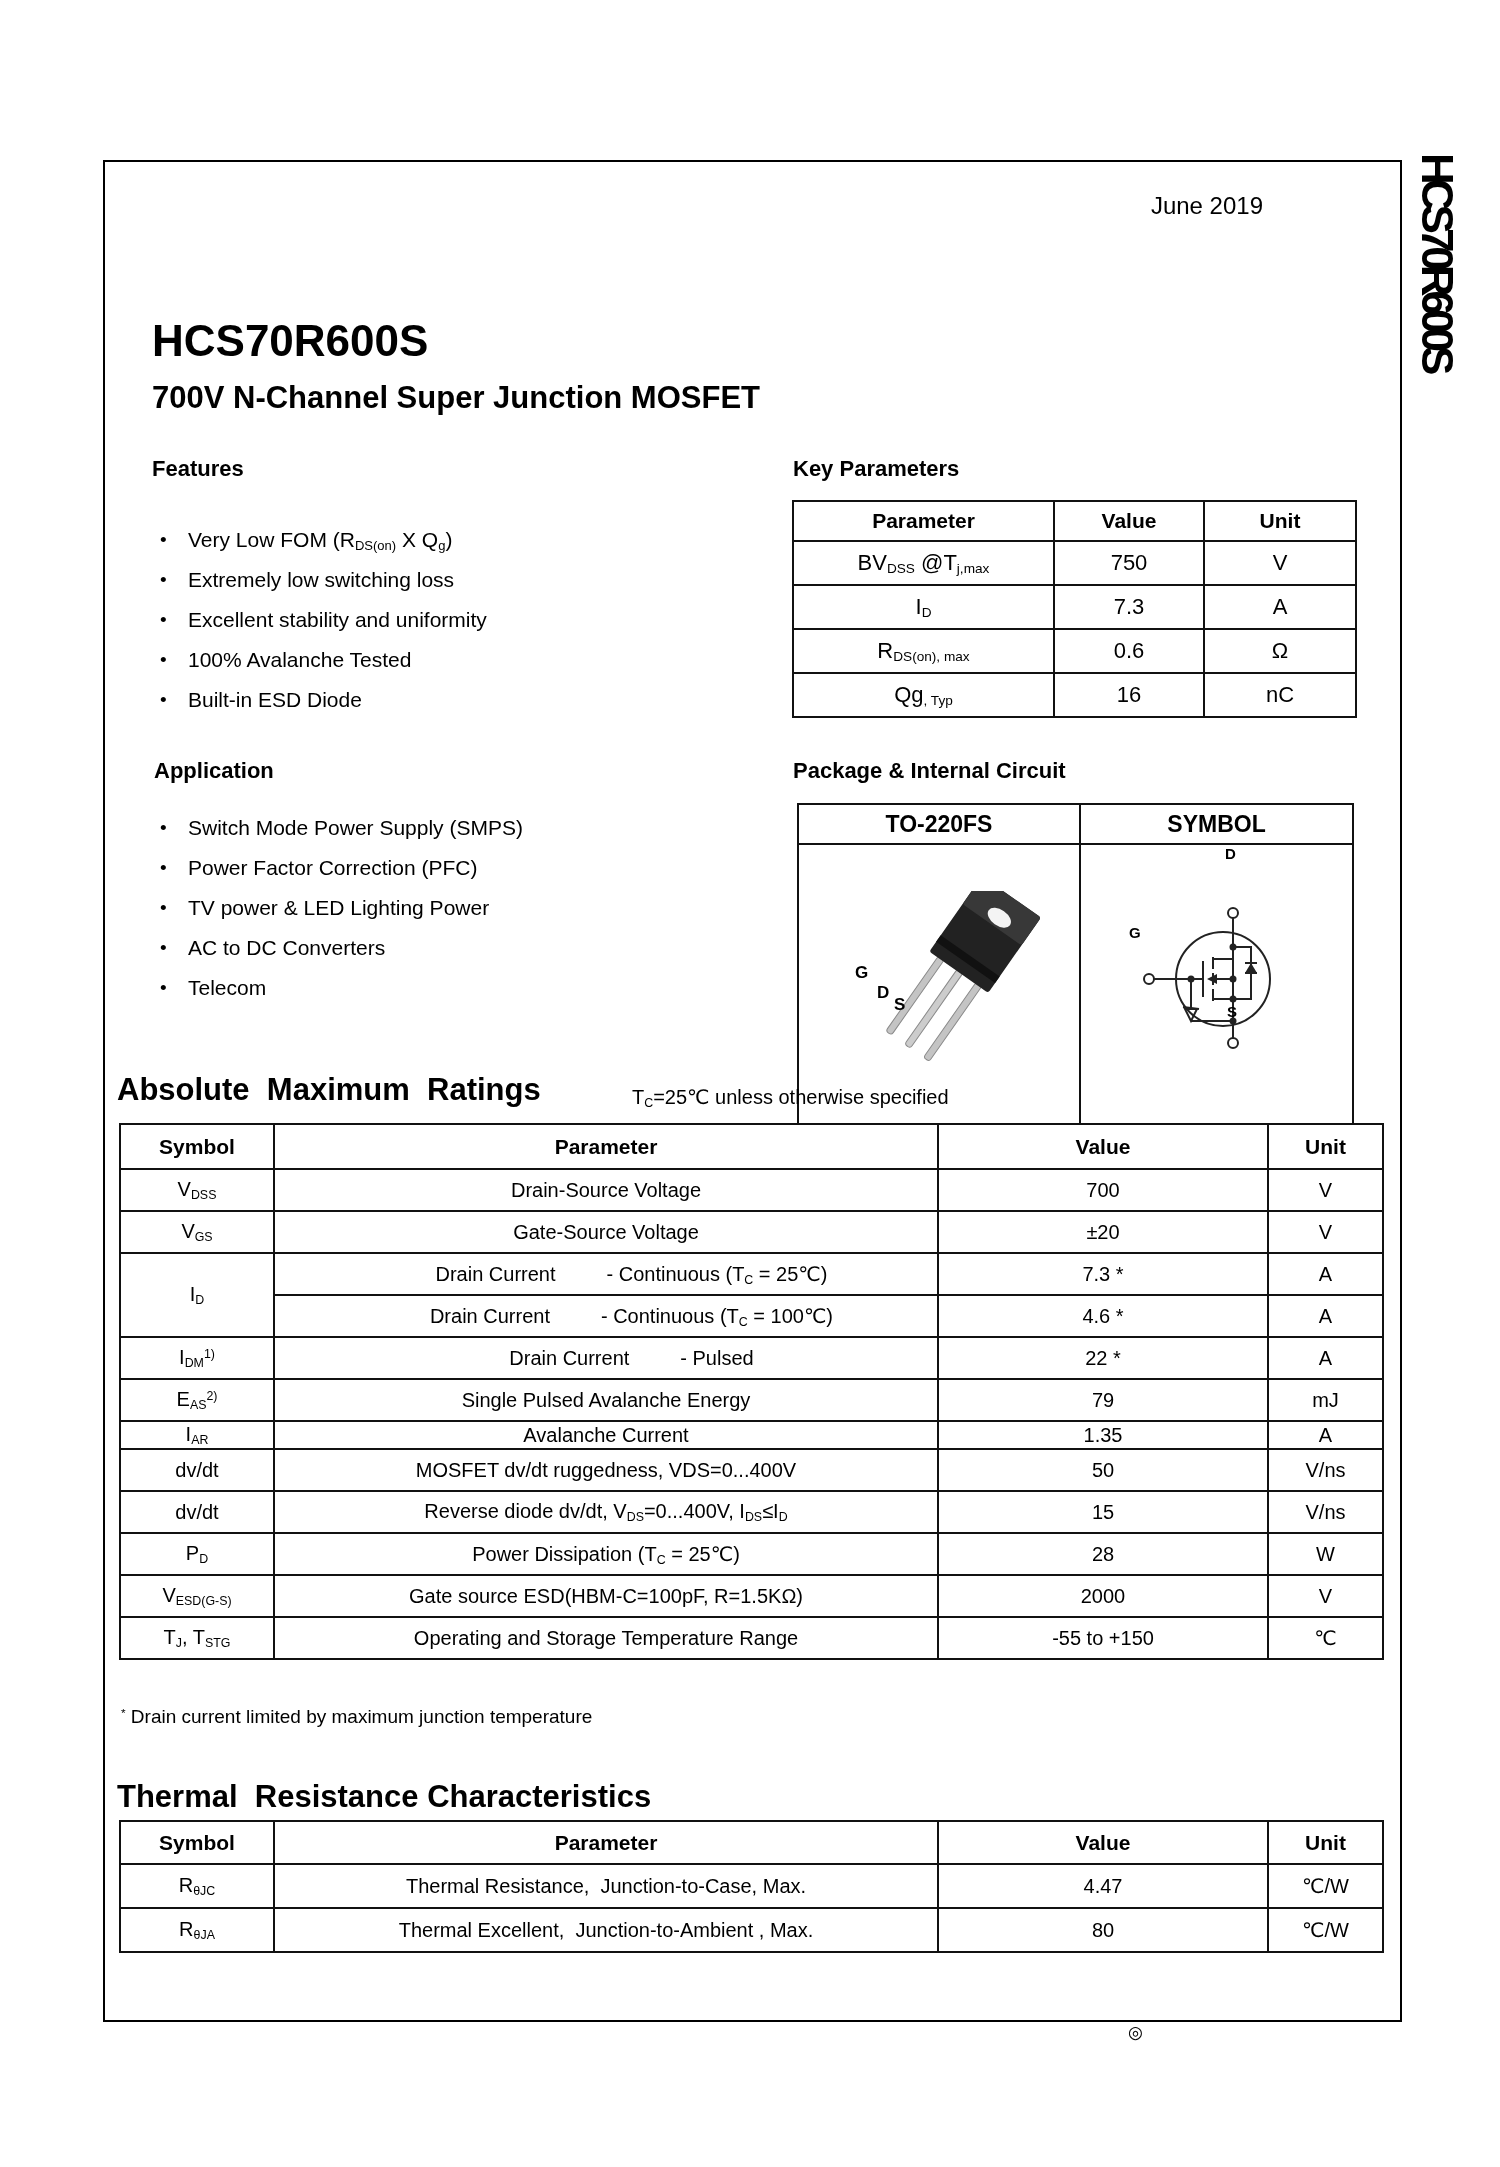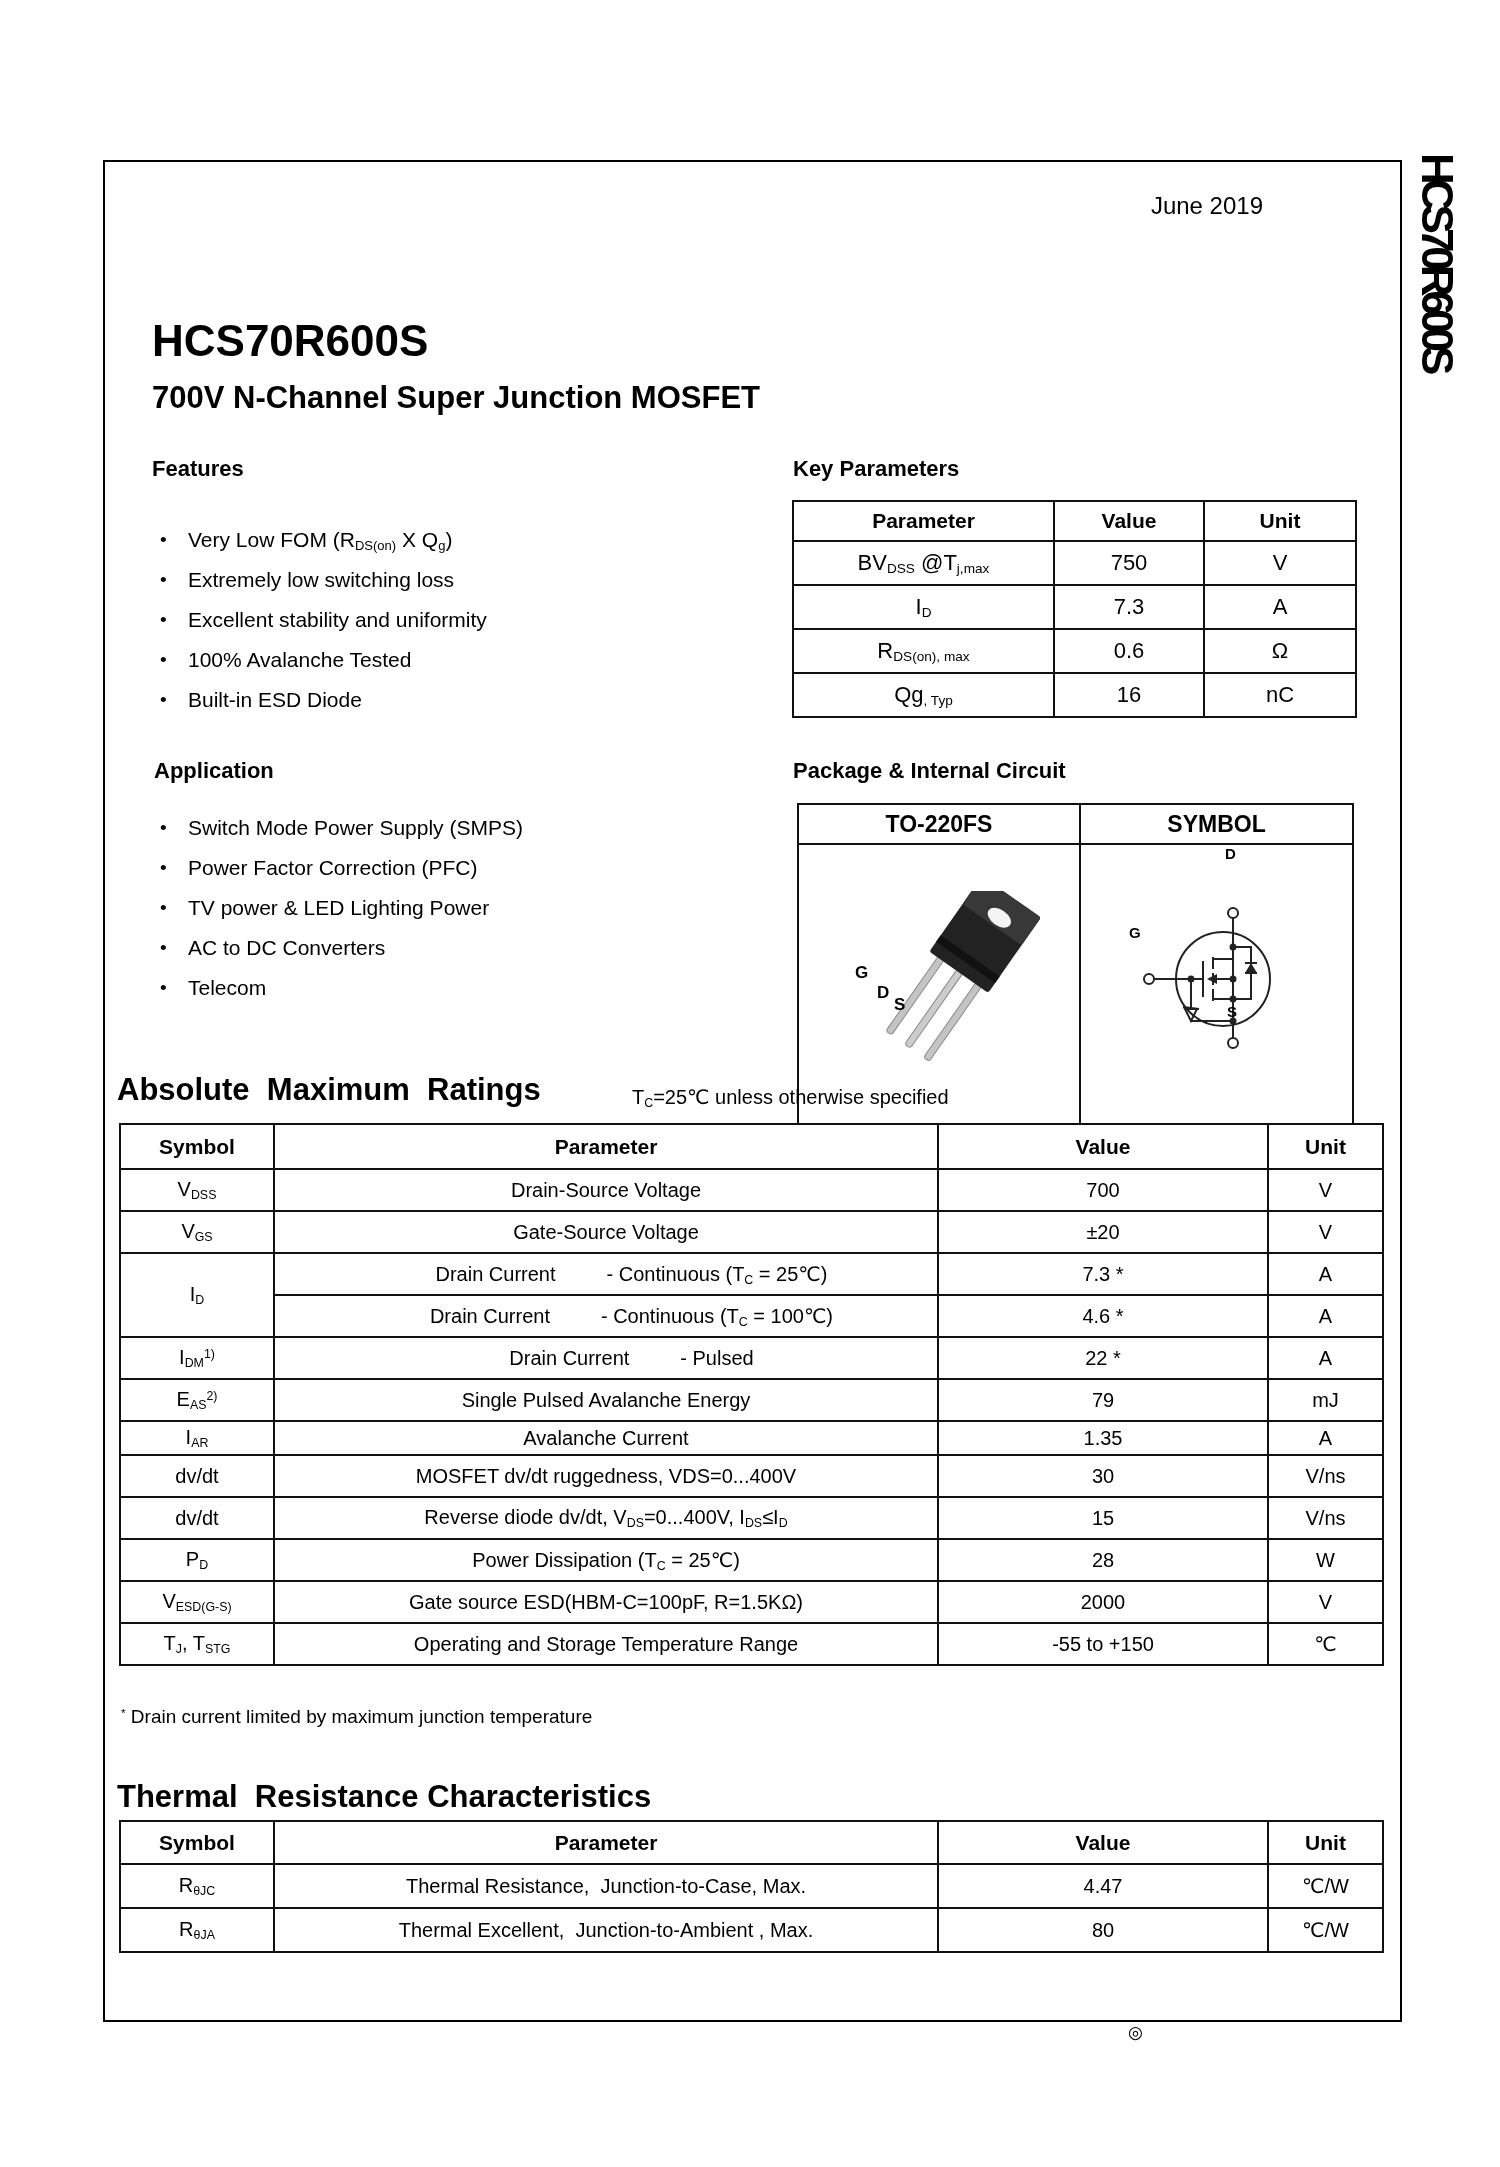--- a/index.html
+++ b/index.html
@@ -223,30 +223,30 @@
         <td class="pl"><span class="pname">Drain Current</span><span><span>- Pulsed</span></span></td>
         <td>22 *</td>
         <td>A</td>
       </tr>
       <tr style="height:42px;">
         <td class="sym"><span>E</span><sub>AS</sub><sup>2)</sup></td>
         <td class="pl"><span>Single Pulsed Avalanche Energy</span></td>
         <td>79</td>
         <td>mJ</td>
       </tr>
-      <tr style="height:34px;">
+      <tr style="height:28px;">
         <td class="sym"><span>I</span><sub>AR</sub></td>
         <td class="pl"><span>Avalanche Current</span></td>
         <td>1.35</td>
         <td>A</td>
       </tr>
       <tr style="height:42px;">
         <td class="sym"><span>dv/dt</span></td>
         <td class="pl"><span>MOSFET dv/dt ruggedness, VDS=0...400V</span></td>
-        <td>30</td>
+        <td>50</td>
         <td>V/ns</td>
       </tr>
       <tr style="height:42px;">
         <td class="sym"><span>dv/dt</span></td>
         <td class="pl"><span>Reverse diode dv/dt, V</span><sub>DS</sub><span>=0...400V, I</span><sub>DS</sub><span>≤I</span><sub>D</sub></td>
         <td>15</td>
         <td>V/ns</td>
       </tr>
       <tr style="height:42px;">
         <td class="sym"><span>P</span><sub>D</sub></td>

